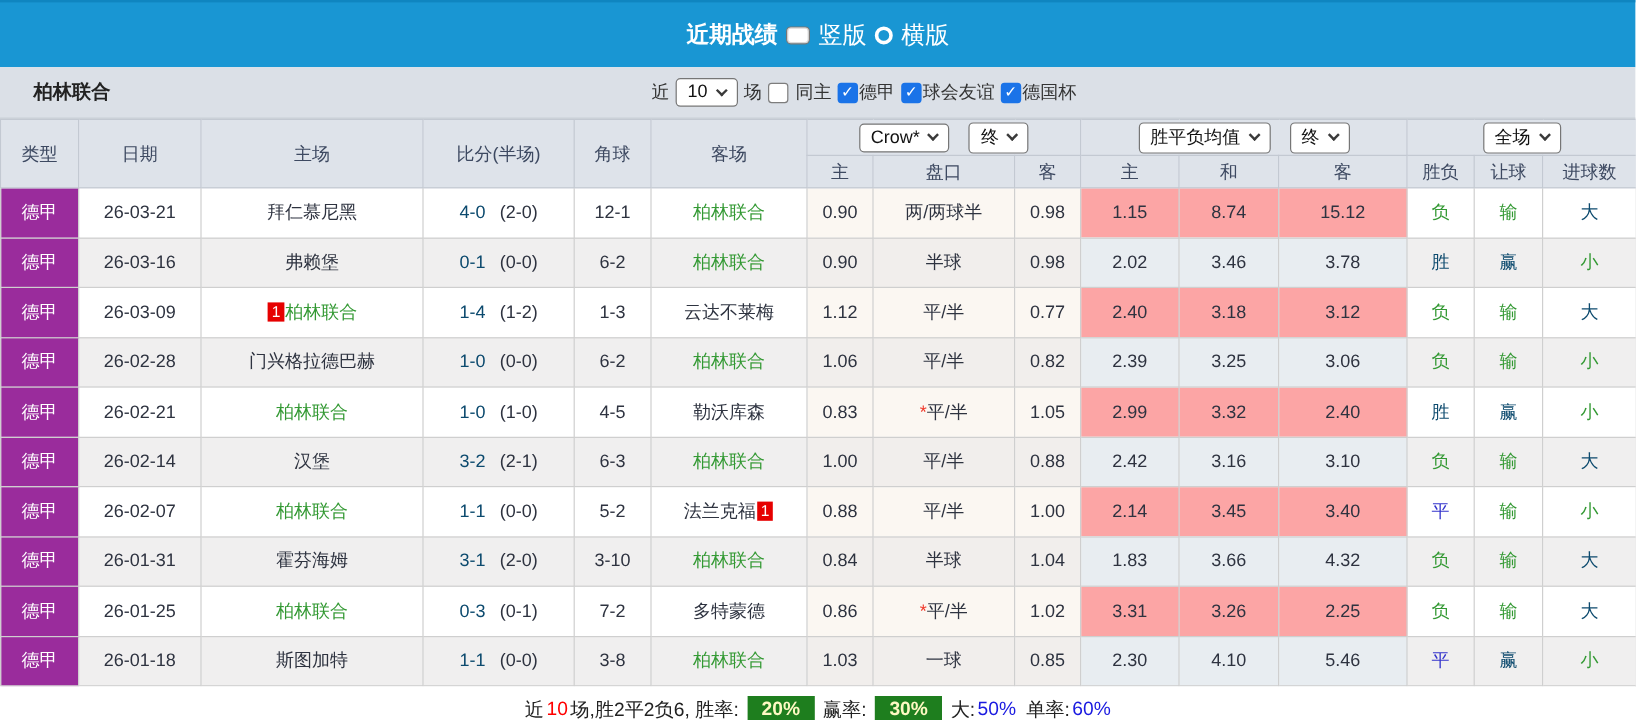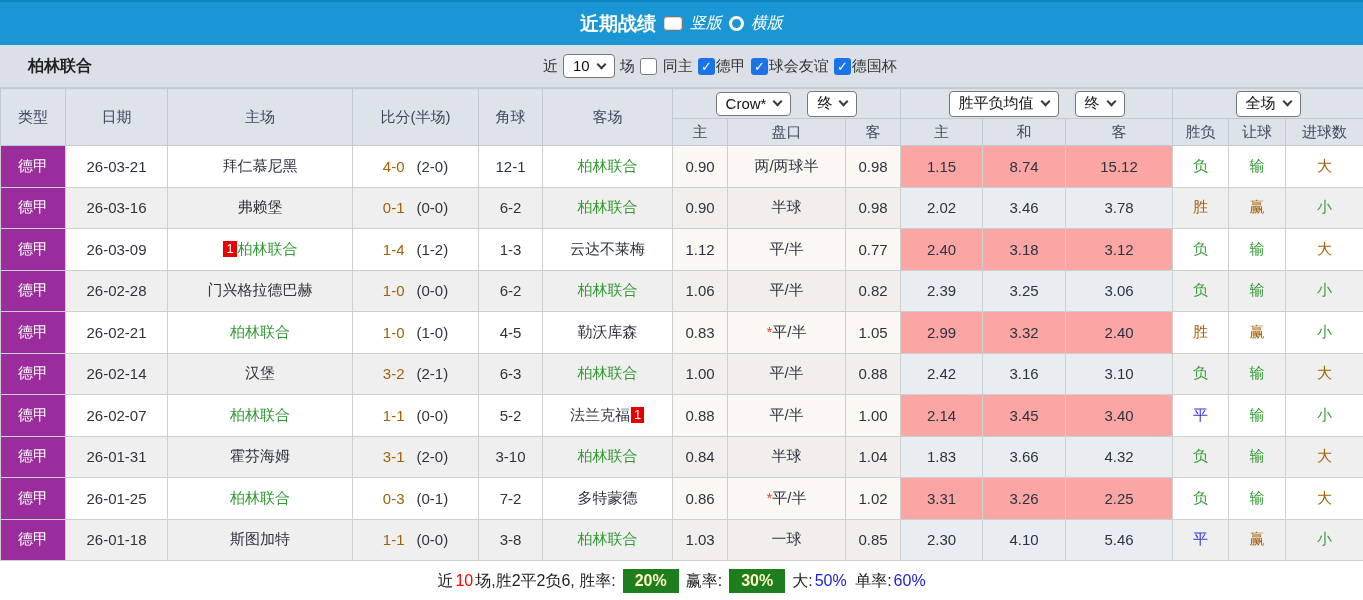--- a/index.html
+++ b/index.html
@@ -1,26 +1,26 @@
 <!DOCTYPE html>
 <html><head>
 <meta charset="utf-8">
 <style>
   * { margin:0; padding:0; box-sizing:border-box; }
   html,body { width:1363px; height:600px; overflow:hidden;
     font-family:"Liberation Sans","DejaVu Sans",sans-serif; background:#fff; }
 
   
-  .topbar { height:45px; background:#1996d3; display:flex; align-items:center;
+  .topbar { height:56px; background:#1996d3; display:flex; align-items:center;
     justify-content:center; gap:7px; color:#fff; border-top:2px solid #0f85c0; }
   .topbar .title { font-size:19px; font-weight:bold; }
   .radio { display:inline-block; width:15px; height:15px; border-radius:50%; }
   .radio.sel { background:#fff; box-shadow:inset 0 0 0 1px #d8d8d8; }
   .radio.unsel { background:transparent; border:3px solid #fff; }
-  .topbar .rlabel { font-size:16px;font-style:italic; }
+  .topbar .rlabel { font-size:20px; }
 
   
   .toolbar { height:43px; background:#dbe0e7; position:relative;
     display:flex; align-items:center; border-bottom:1px solid #c6ccd4; }
   .teamname { font-size:16px; font-weight:bold; color:#222; padding-left:28px; }
   .controls { position:absolute; left:543px; top:0; height:100%;
     display:flex; align-items:center; gap:5px; font-size:15px; color:#333; }
   .sel { display:inline-flex; align-items:center; background:#fff;
     border:1px solid #767676; border-radius:4px; padding:2px 9px 3px;
     font-size:15px; color:#111; white-space:nowrap; }
@@ -42,21 +42,21 @@
   thead .selwrap { display:flex; justify-content:center; align-items:center; gap:16px; }
   tbody td { height:41.5px; border:1px solid #cfcfcf; text-align:center;
     font-size:15px; color:#2e3340; background:#fff; }
   tbody tr.striped td { background:#f0efef; }
   td.c-odds { background:#fbf7f2; }
   tr.striped td.c-odds { background:#f1eeec; }
   td.c-avg { background:#fca5a5; }
   tr.striped td.c-avg { background:#e8edf1; }
   td.c-league { background:#9a2c9c !important; color:#fff; font-size:15px; }
   .t-green { color:#339933; }
-  .t-red { color:#a16207; }
+  .t-red { color:#0c4a6e; }
   .t-blue { color:#3333cc; }
   .t-black { color:#2e3340; }
   .score-half { color:#2e3340;padding-left:12px; }
   .badge1 { display:inline-block; background:#e60000; color:#fff;
     font-size:13px; line-height:16px; padding:0 3px; margin:0 1px; vertical-align:1px; }
   .star { color:#f0392b; }
 
   
   .summary { height:40px; display:flex; align-items:center; justify-content:center;
     font-size:16px; color:#222; gap:2px; background:#fff; }

